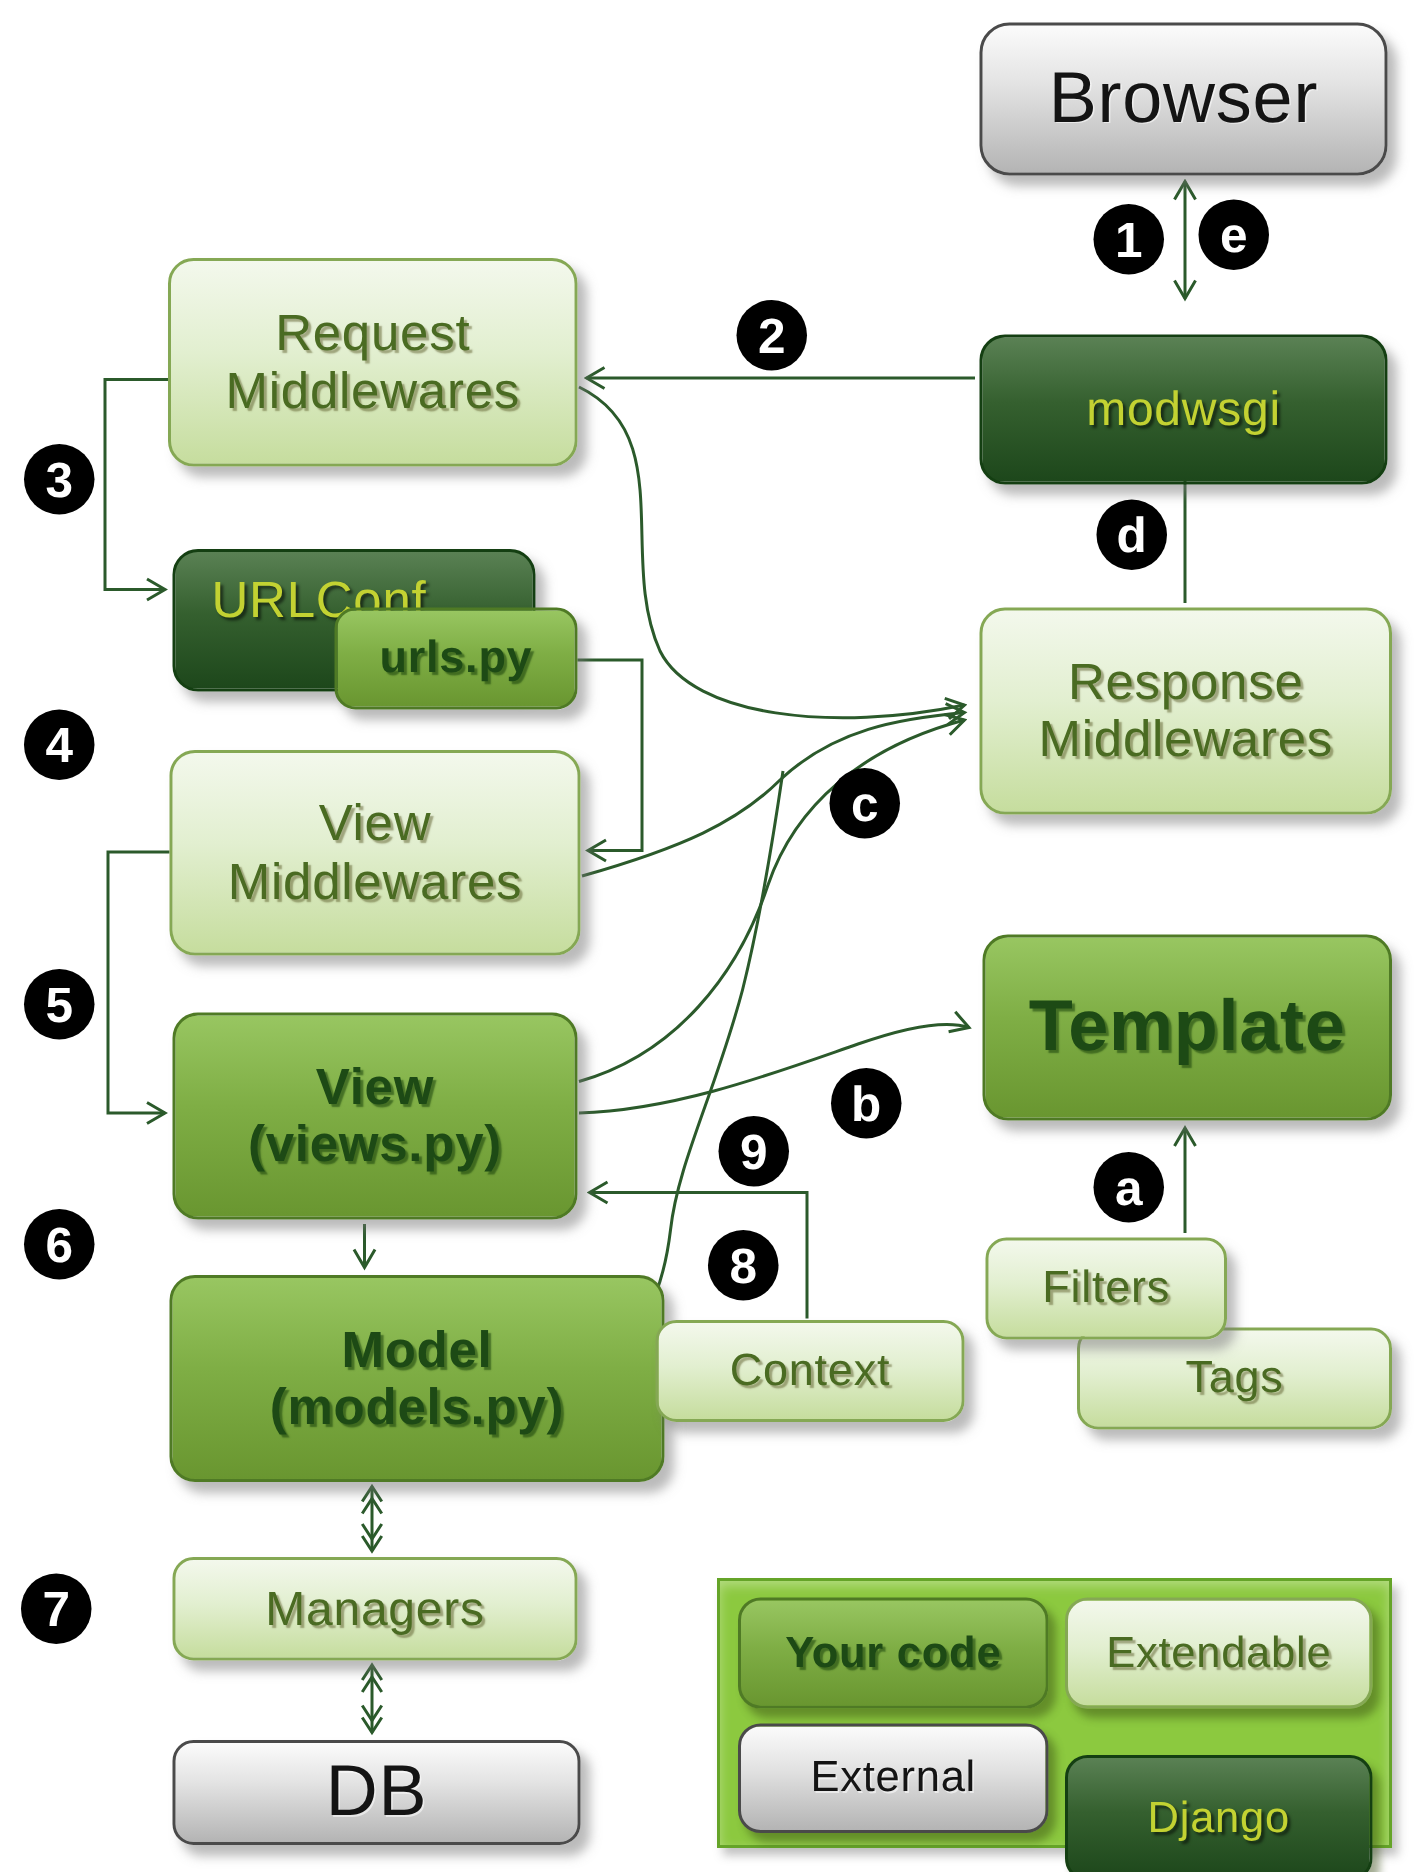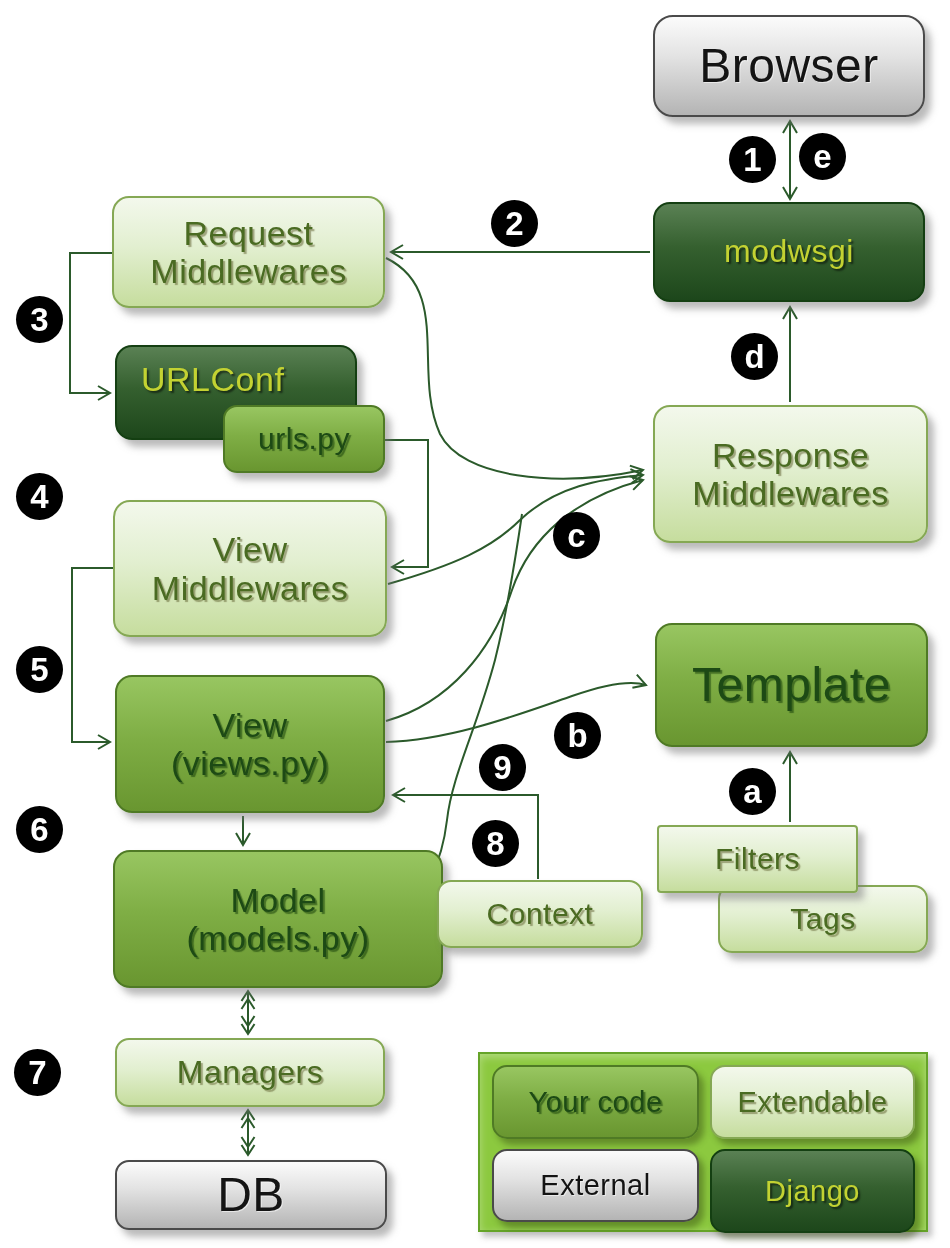--- a/index.html
+++ b/index.html
@@ -11,24 +11,24 @@
         border-radius:17px;box-sizing:border-box;text-align:center;
         box-shadow:6px 7px 7px rgba(120,120,120,.5);}
   .node .lbl{white-space:pre-line;line-height:1.12;letter-spacing:.5px;}
 
   .light{background:linear-gradient(180deg,#f3f8ec 0%,#e2efd0 45%,#c6dd9e 100%);
          border:2px solid var(--box_light_border,#85a854);}
   .light .lbl{color:var(--text_light_box,#4a6b22);text-shadow:2px 2px 1px rgba(90,90,40,.5);}
 
   .medium{background:linear-gradient(180deg,#98c661 0%,#7fae45 45%,#699630 100%);
           border:2px solid var(--box_medium_border,#4f7a25);}
-  .medium .lbl{color:var(--text_medium_box,#1d4a15);text-shadow:2px 2px 1px rgba(20,60,10,.55);}
+  .medium .lbl{color:var(--text_medium_box,#1d4a15);text-shadow:2px 2px 1px rgba(20,60,10,.55);font-weight:bold;}
 
   .dark{background:linear-gradient(180deg,#5a8154 0%,#35602f 45%,#1d471b 100%);
-        border:2px solid var(--box_dark_border,#143f12);}
+        border:2px solid var(--box_dark_border,#143f12);margin-top:21px;}
   .dark .lbl{color:var(--text_dark_box,#c3d232);text-shadow:2px 2px 2px rgba(0,0,0,.55);}
 
   .gray{background:linear-gradient(180deg,#fbfbfb 0%,#e3e3e3 40%,#b4b4b4 100%);
         border:2px solid var(--box_gray_border,#4a4a4a);}
   .gray .lbl{color:var(--text_gray_box,#141414);text-shadow:1px 1px 0 rgba(255,255,255,.55);}
 
   .fs36 .lbl{font-size:48px;} .fs34 .lbl{font-size:34px;}
   .fs32 .lbl{font-size:32px;} .fs30 .lbl{font-size:30px;}
 
   .align-ul{justify-content:flex-start;align-items:flex-start;padding:13px 0 0 24px;text-align:left;}
@@ -81,21 +81,21 @@
   </svg>
 
   <div class="node gray fs36" style="left:653px;top:15px;width:272px;height:102px;border-radius:20px">
     <span class="lbl">Browser</span>
     </div>
 
   <div class="node dark fs32" style="left:653px;top:202px;width:272px;height:100px">
     <span class="lbl">modwsgi</span>
     </div>
 
-  <div class="node light fs34" style="left:112px;top:196px;width:273px;height:112px">
+  <div class="node light fs34" style="left:112px;top:172px;width:273px;height:139px">
     <span class="lbl">Request
 Middlewares</span>
     </div>
 
   <div class="node dark fs34 align-ul" style="left:115px;top:345px;width:242px;height:95px;z-index:1">
     <span class="lbl">URLConf</span>
     </div>
 
   <div class="node medium fs30" style="left:223px;top:405px;width:162px;height:68px;z-index:2;border-radius:14px">
     <span class="lbl">urls.py</span>
@@ -130,21 +130,21 @@
     </div>
 
   <div class="node medium fs36" style="left:655px;top:623px;width:273px;height:124px">
     <span class="lbl">Template</span>
     </div>
 
   <div class="node light fs30" style="left:718px;top:885px;width:210px;height:68px;z-index:1;border-radius:14px">
     <span class="lbl">Tags</span>
     </div>
 
-  <div class="node light fs30" style="left:657px;top:825px;width:201px;height:68px;z-index:2;border-radius:4px">
+  <div class="node light fs30" style="left:657px;top:825px;width:161px;height:68px;z-index:2;border-radius:14px">
     <span class="lbl">Filters</span>
     </div>
 
   <div class="node light fs30" style="left:437px;top:880px;width:206px;height:68px;border-radius:14px">
     <span class="lbl">Context</span>
     </div>
 
   <div class="badge" style="left:729px;top:136px">1</div>
   <div class="badge" style="left:799px;top:133px">e</div>
   <div class="badge" style="left:491px;top:200px">2</div>

